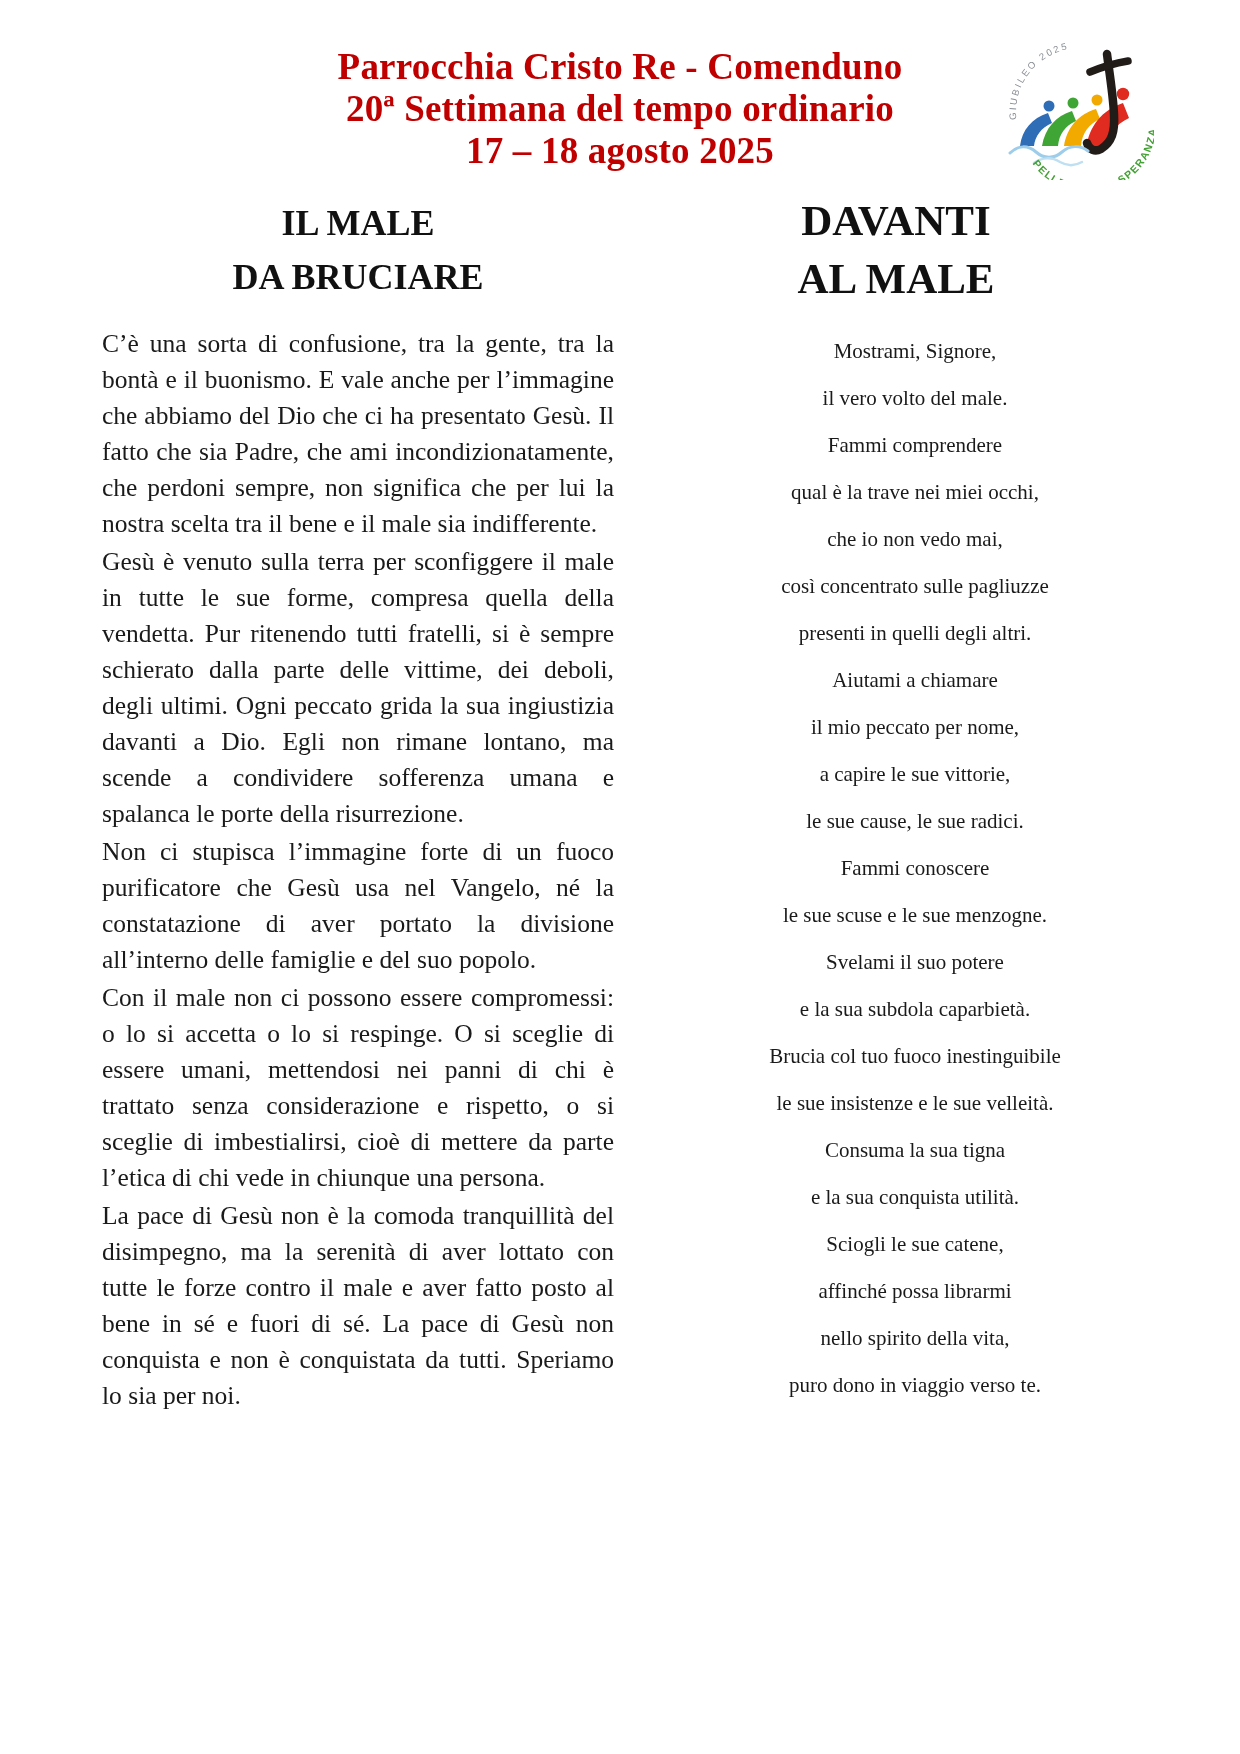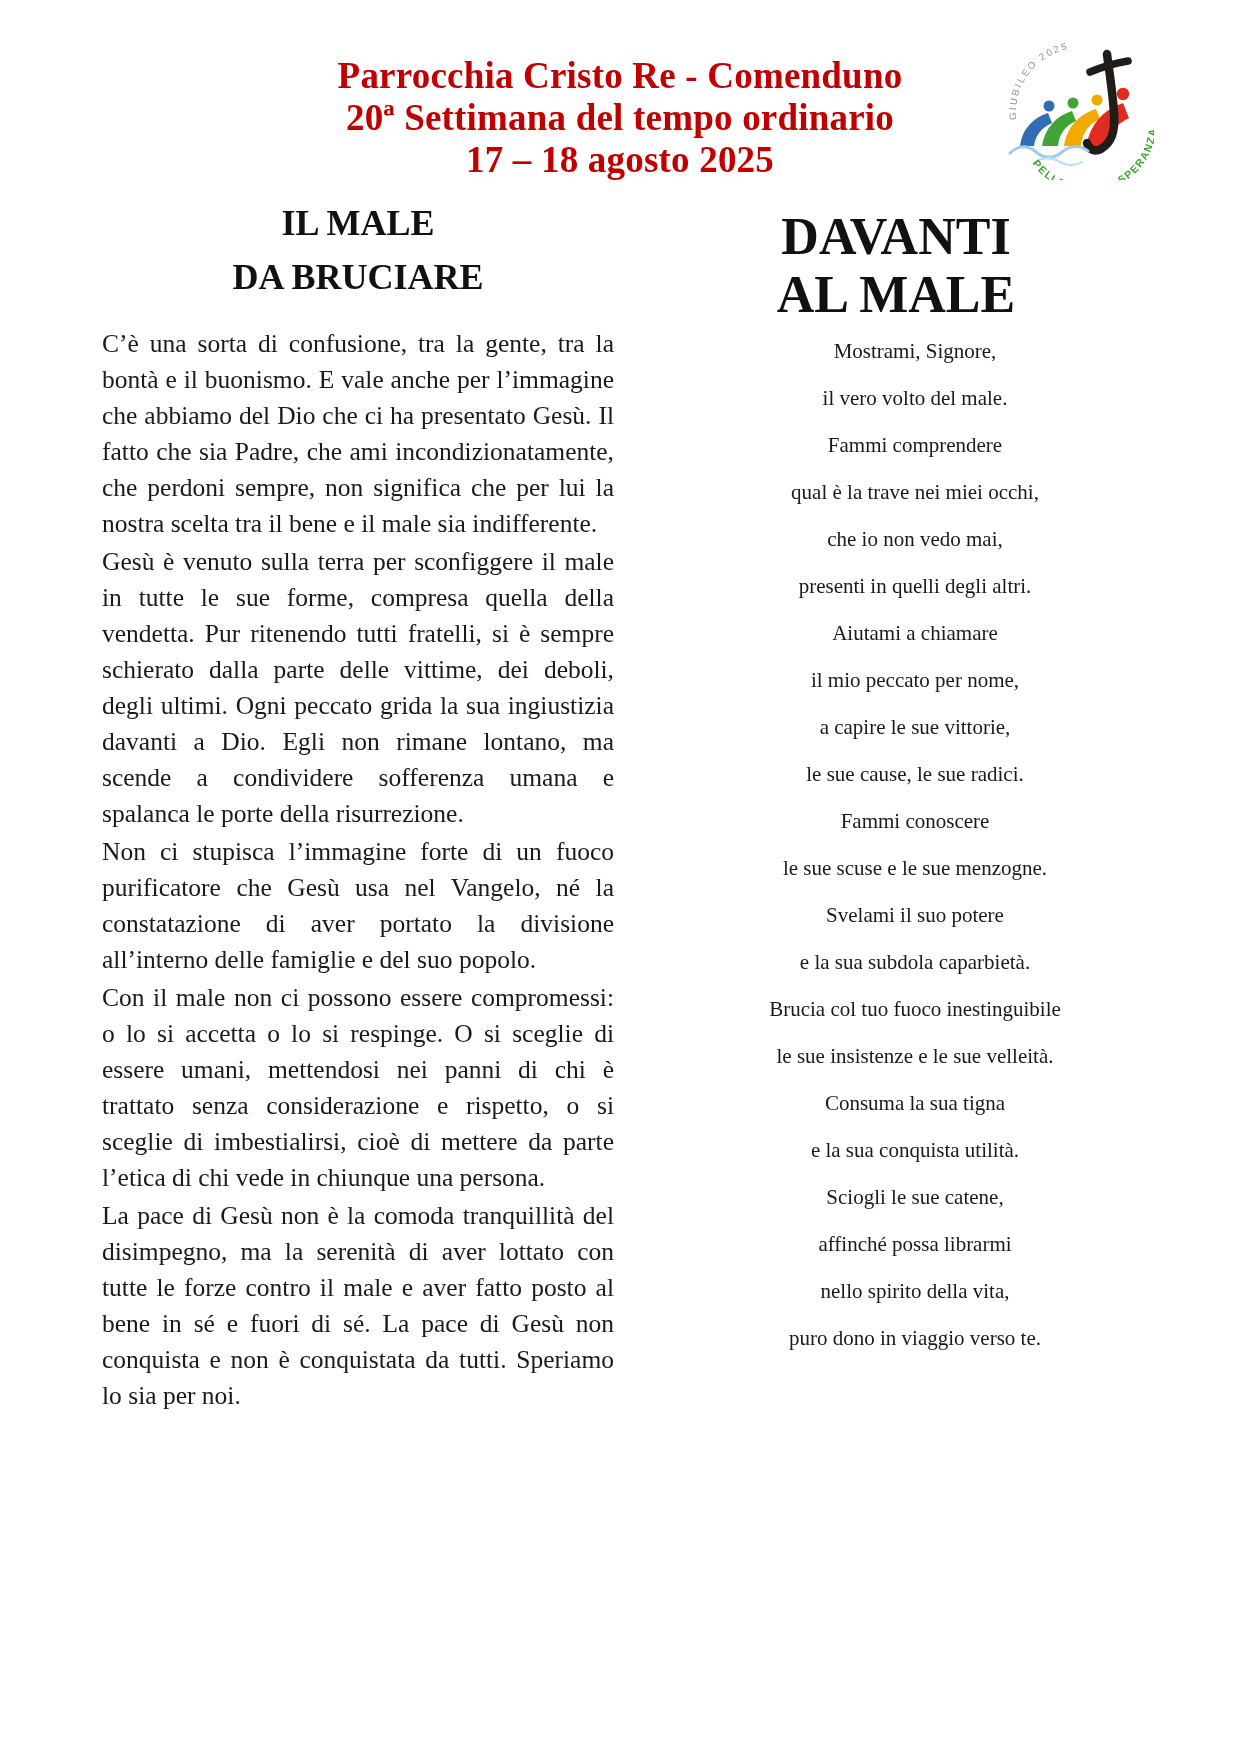--- a/index.html
+++ b/index.html
@@ -20,21 +20,20 @@
   .header {
     left: 0;
     top: 46px;
     width: 1240px;
     text-align: center;
     color: #c00000;
     font-weight: bold;
     font-size: 37px;
     line-height: 42px;
     letter-spacing: 0.2px;
-    margin-top: 9px;
   }
 
   .logo-box {
     left: 1004px;
     top: 42px;
     width: 150px;
     height: 138px;
   }
 
   .col-title {
@@ -44,23 +43,23 @@
   }
   .left-title {
     left: 100px;
     top: 196px;
     width: 516px;
     font-size: 36px;
     line-height: 54px;
   }
   .right-title {
     left: 640px;
-    top: 208px;
+    top: 192px;
     width: 512px;
-    font-size: 52px;
+    font-size: 43px;
     line-height: 58px;
   }
 
   .left-body {
     left: 100px;
     top: 324px;
     width: 516px;
     font-size: 25.5px;
     line-height: 36px;
   }
@@ -152,20 +151,21 @@
   <div>DAVANTI</div>
   <div>AL MALE</div>
 </div>
 
 <div class="abs right-poem">
     <div class="poem-line">Mostrami, Signore,</div>
     <div class="poem-line">il vero volto del male.</div>
     <div class="poem-line">Fammi comprendere</div>
     <div class="poem-line">qual è la trave nei miei occhi,</div>
     <div class="poem-line">che io non vedo mai,</div>
+    <div class="poem-line">così concentrato sulle pagliuzze</div>
     <div class="poem-line">presenti in quelli degli altri.</div>
     <div class="poem-line">Aiutami a chiamare</div>
     <div class="poem-line">il mio peccato per nome,</div>
     <div class="poem-line">a capire le sue vittorie,</div>
     <div class="poem-line">le sue cause, le sue radici.</div>
     <div class="poem-line">Fammi conoscere</div>
     <div class="poem-line">le sue scuse e le sue menzogne.</div>
     <div class="poem-line">Svelami il suo potere</div>
     <div class="poem-line">e la sua subdola caparbietà.</div>
     <div class="poem-line">Brucia col tuo fuoco inestinguibile</div>

